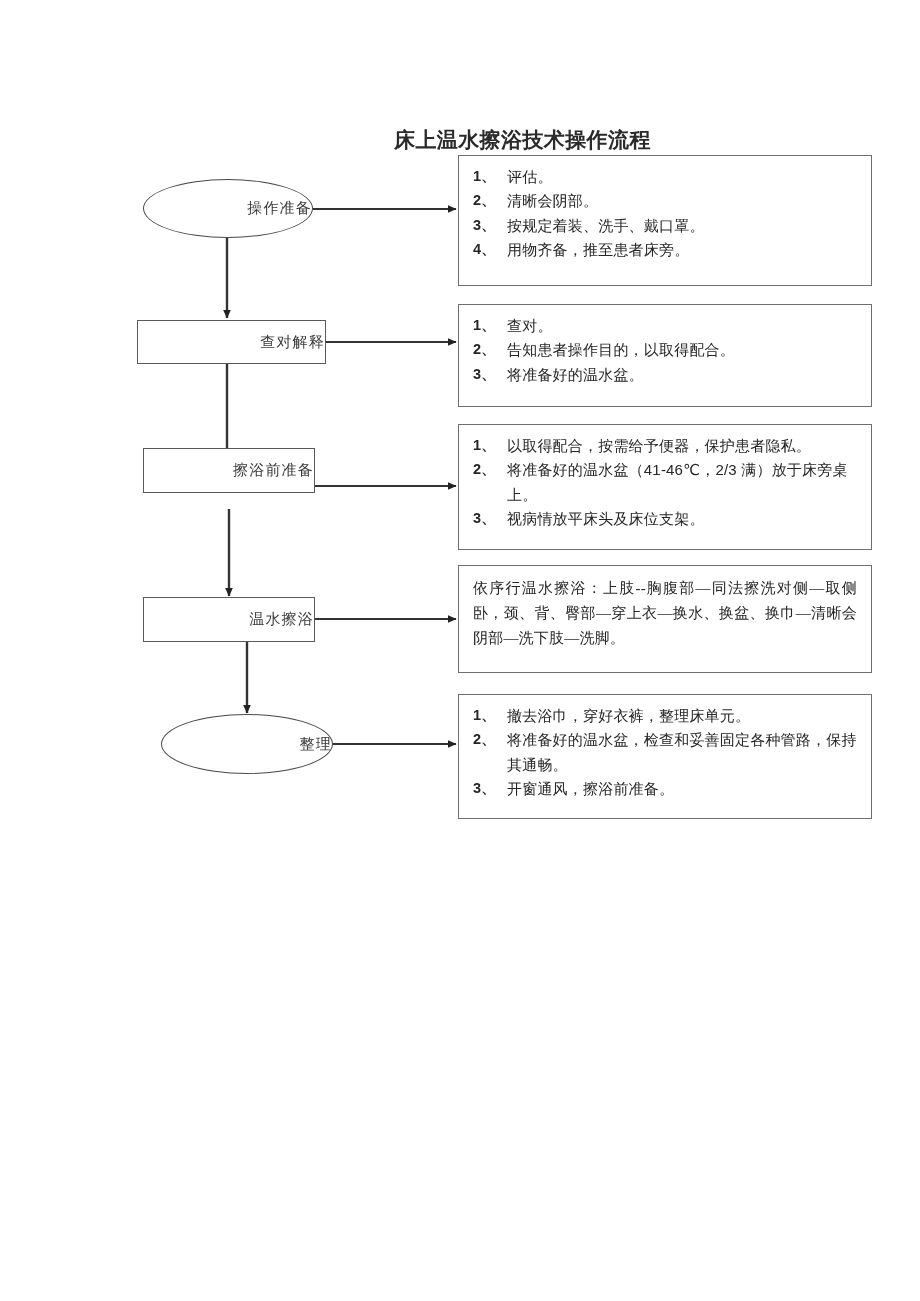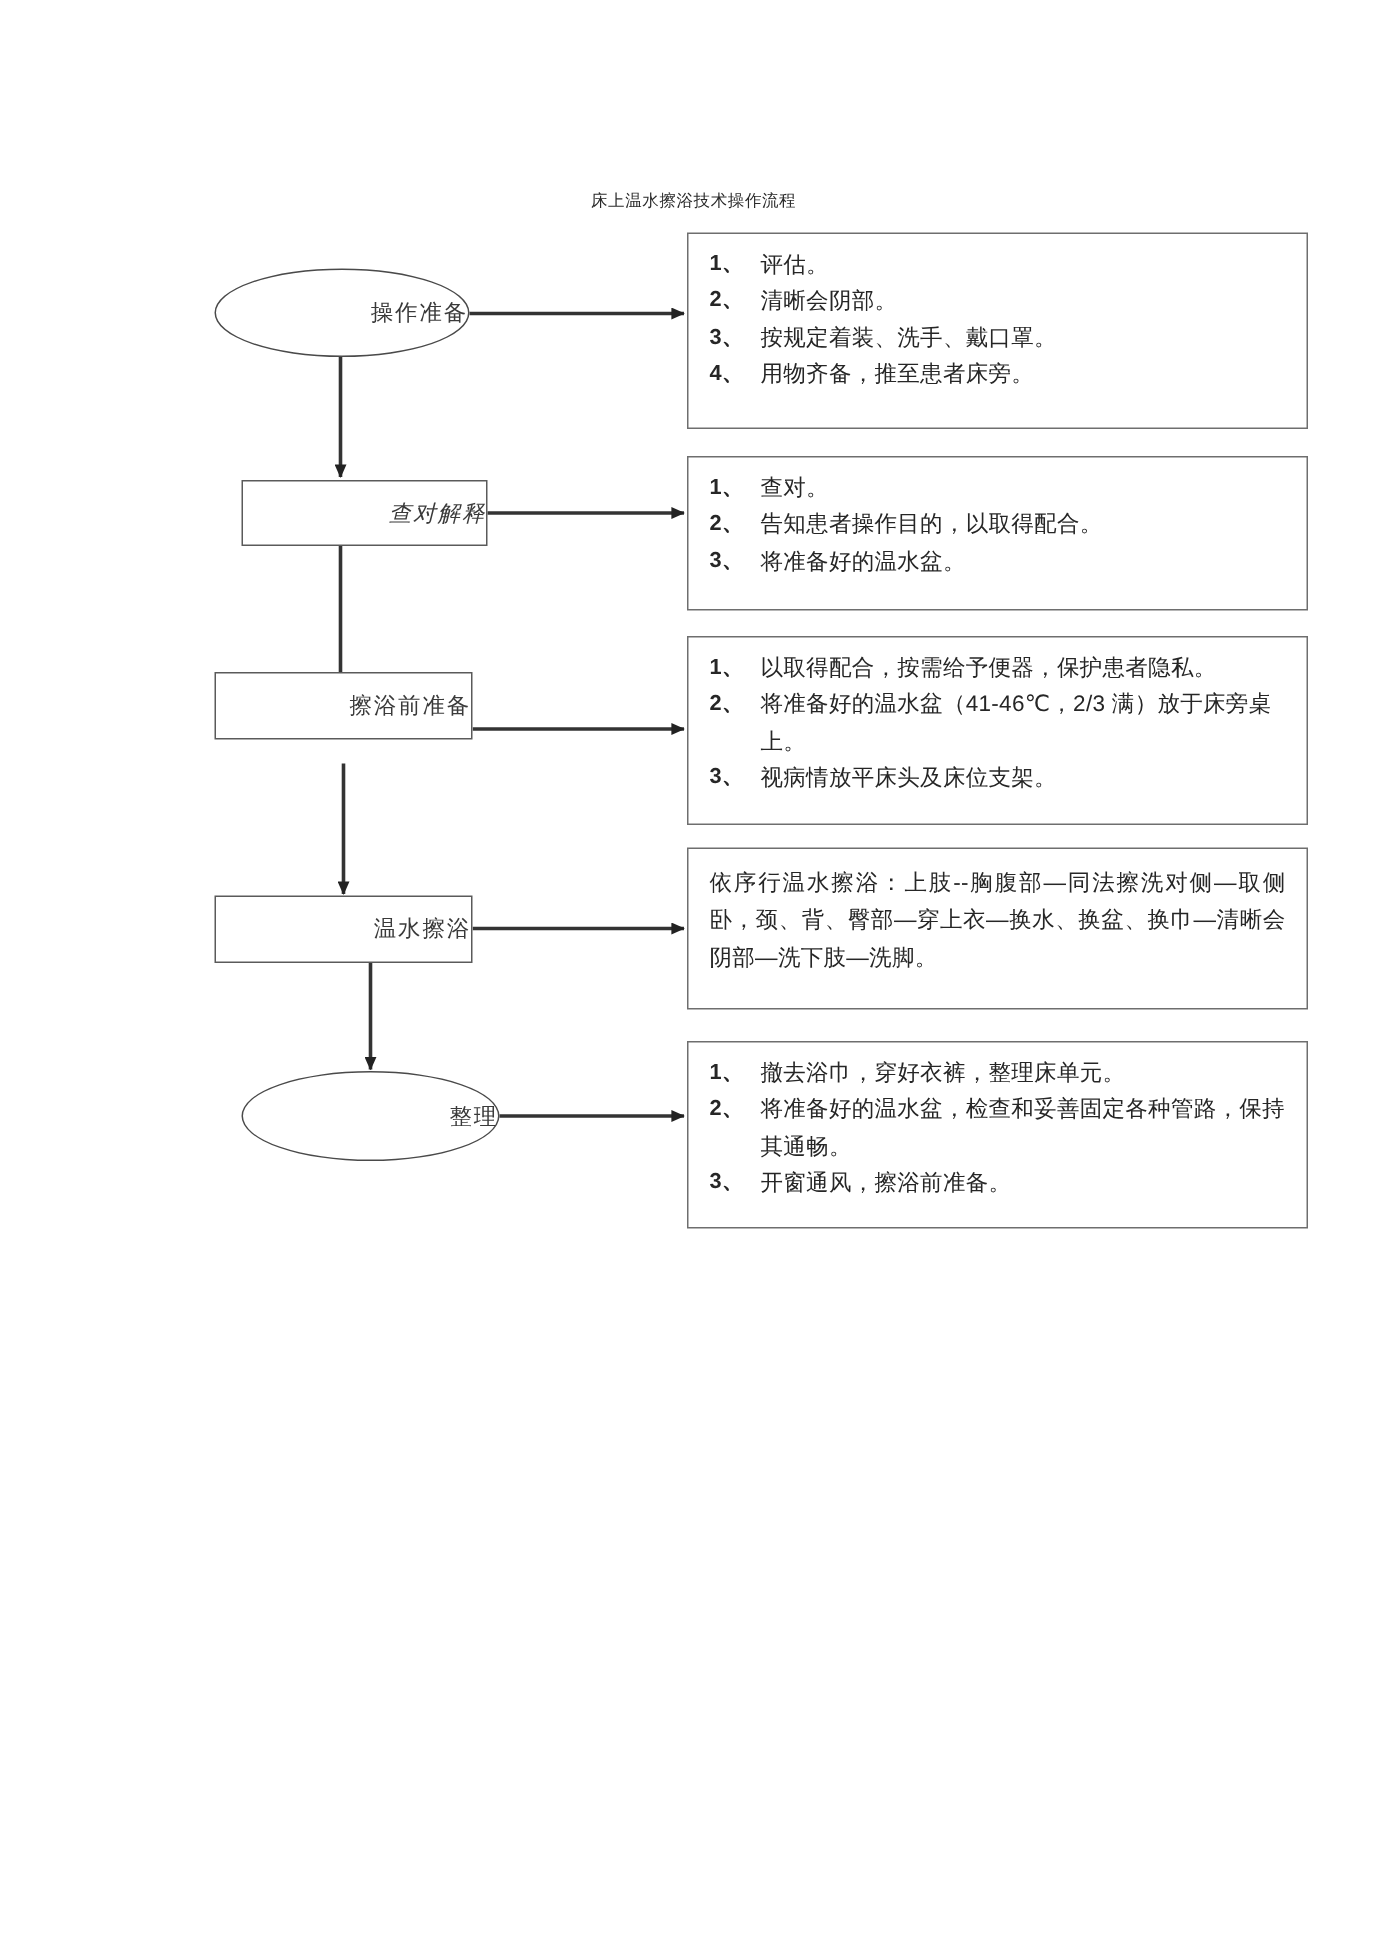--- a/index.html
+++ b/index.html
@@ -21,23 +21,23 @@
     left: 0; top: 0;
     width: 920px;
     height: 1301px;
   }
 
   
   .doc-title {
     position: absolute;
     left: 394px;
     top: 126px;
-    font-size: 11px;
+    font-size: 21px;
     font-family: "Liberation Sans", "DejaVu Sans", sans-serif;
-    font-weight: 400;
+    font-weight: 700;
     letter-spacing: 0.4px;
     color: #2a2a2a;
     white-space: nowrap;
   }
 
   
   #connectors {
     position: absolute;
     left: 0; top: 0;
     width: 920px;
@@ -91,21 +91,21 @@
   .li-num {
     flex: 0 0 auto;
     width: 34px;
     font-weight: 700;
     font-size: 14.5px;
   }
   .li-text {
     flex: 1 1 auto;
   }
   .para-text {
-    font-family: Liberation Sans, sans-serif;
+    font-family: Liberation Serif, serif;
     font-size: 15px;
     line-height: 1.68;
     color: #262626;
     letter-spacing: 0.2px;
     text-align: justify;
   }
 </style>
 </head>
 <body>
 
@@ -133,21 +133,21 @@
       <line x1="315" y1="486" x2="456" y2="486"></line>
       <line x1="315" y1="619" x2="456" y2="619"></line>
       <line x1="333" y1="744" x2="456" y2="744"></line>
     </g>
   </svg>
 
   <div class="node ellipse" style="left:143px; top:179px; width:170px; height:59px;">
     <span>操作准备</span>
   </div>
 
-  <div class="node rect" style="left:161px; top:320px; width:164px; height:44px;font-style:italic;">
+  <div class="node rect" style="left:137px; top:320px; width:189px; height:44px;">
     <span>查对解释</span>
   </div>
 
   <div class="node rect" style="left:143px; top:448px; width:172px; height:45px;">
     <span>擦浴前准备</span>
   </div>
 
   <div class="node rect" style="left:143px; top:597px; width:172px; height:45px;">
     <span>温水擦浴</span>
   </div>

